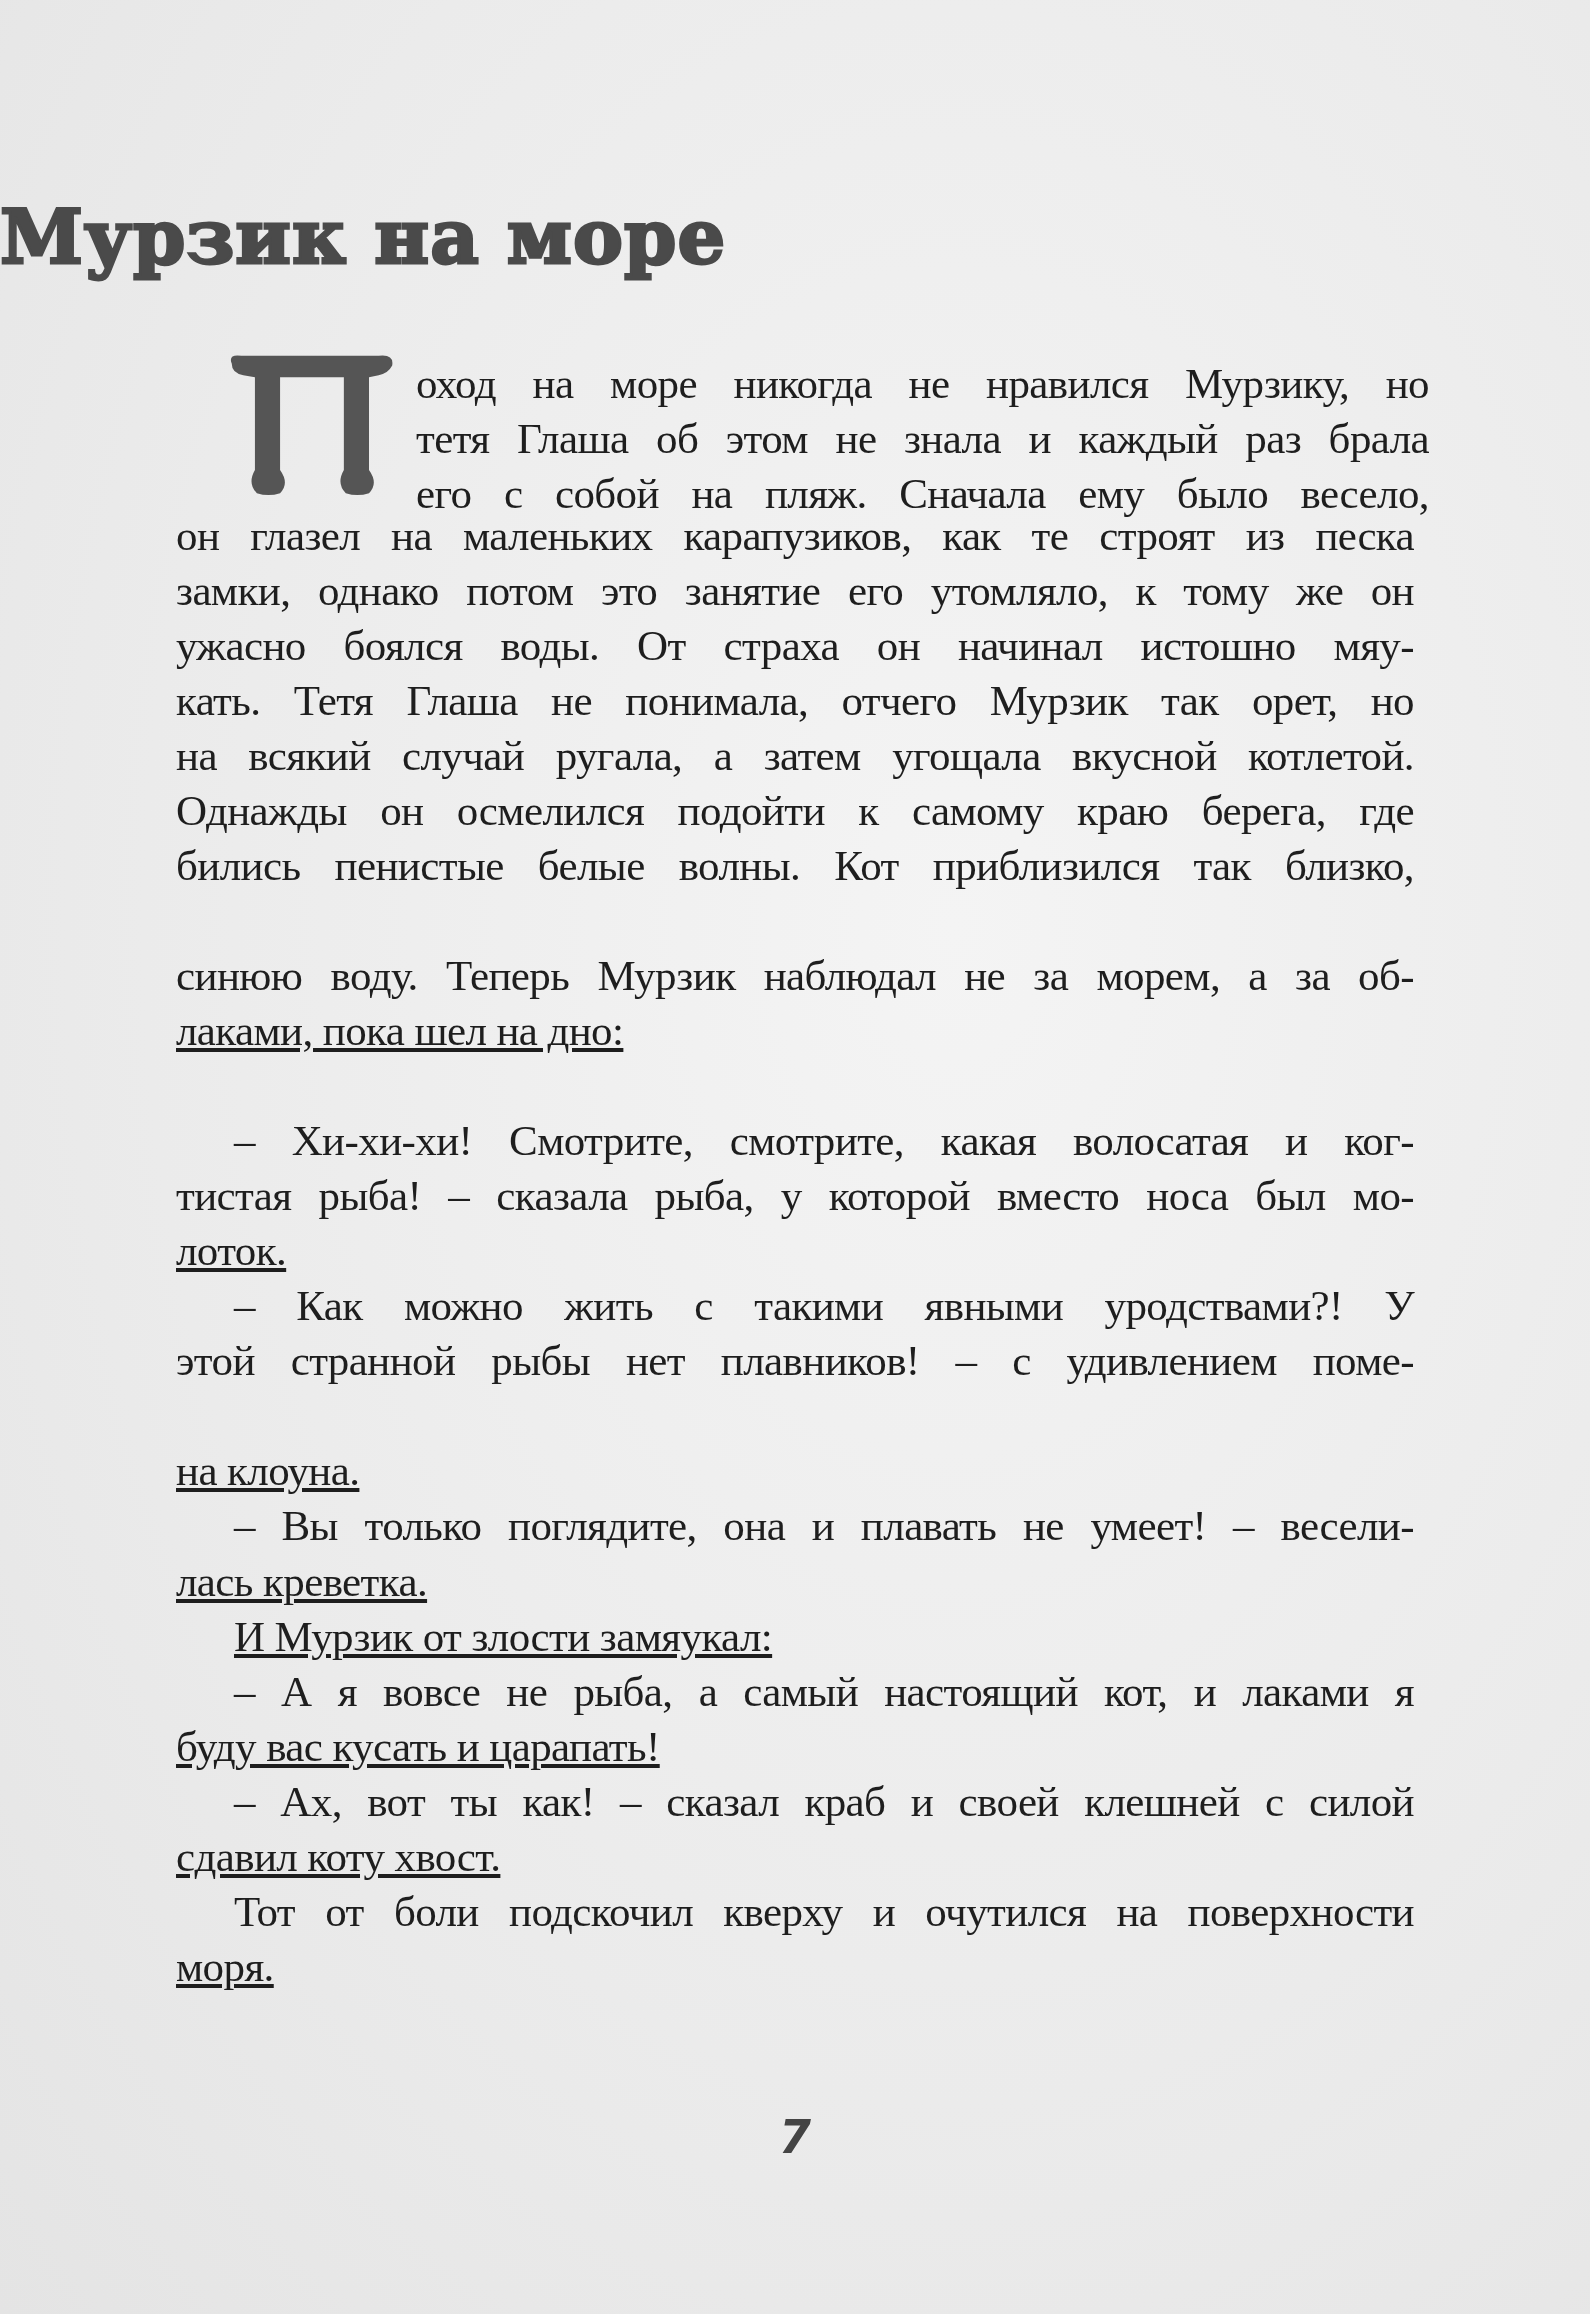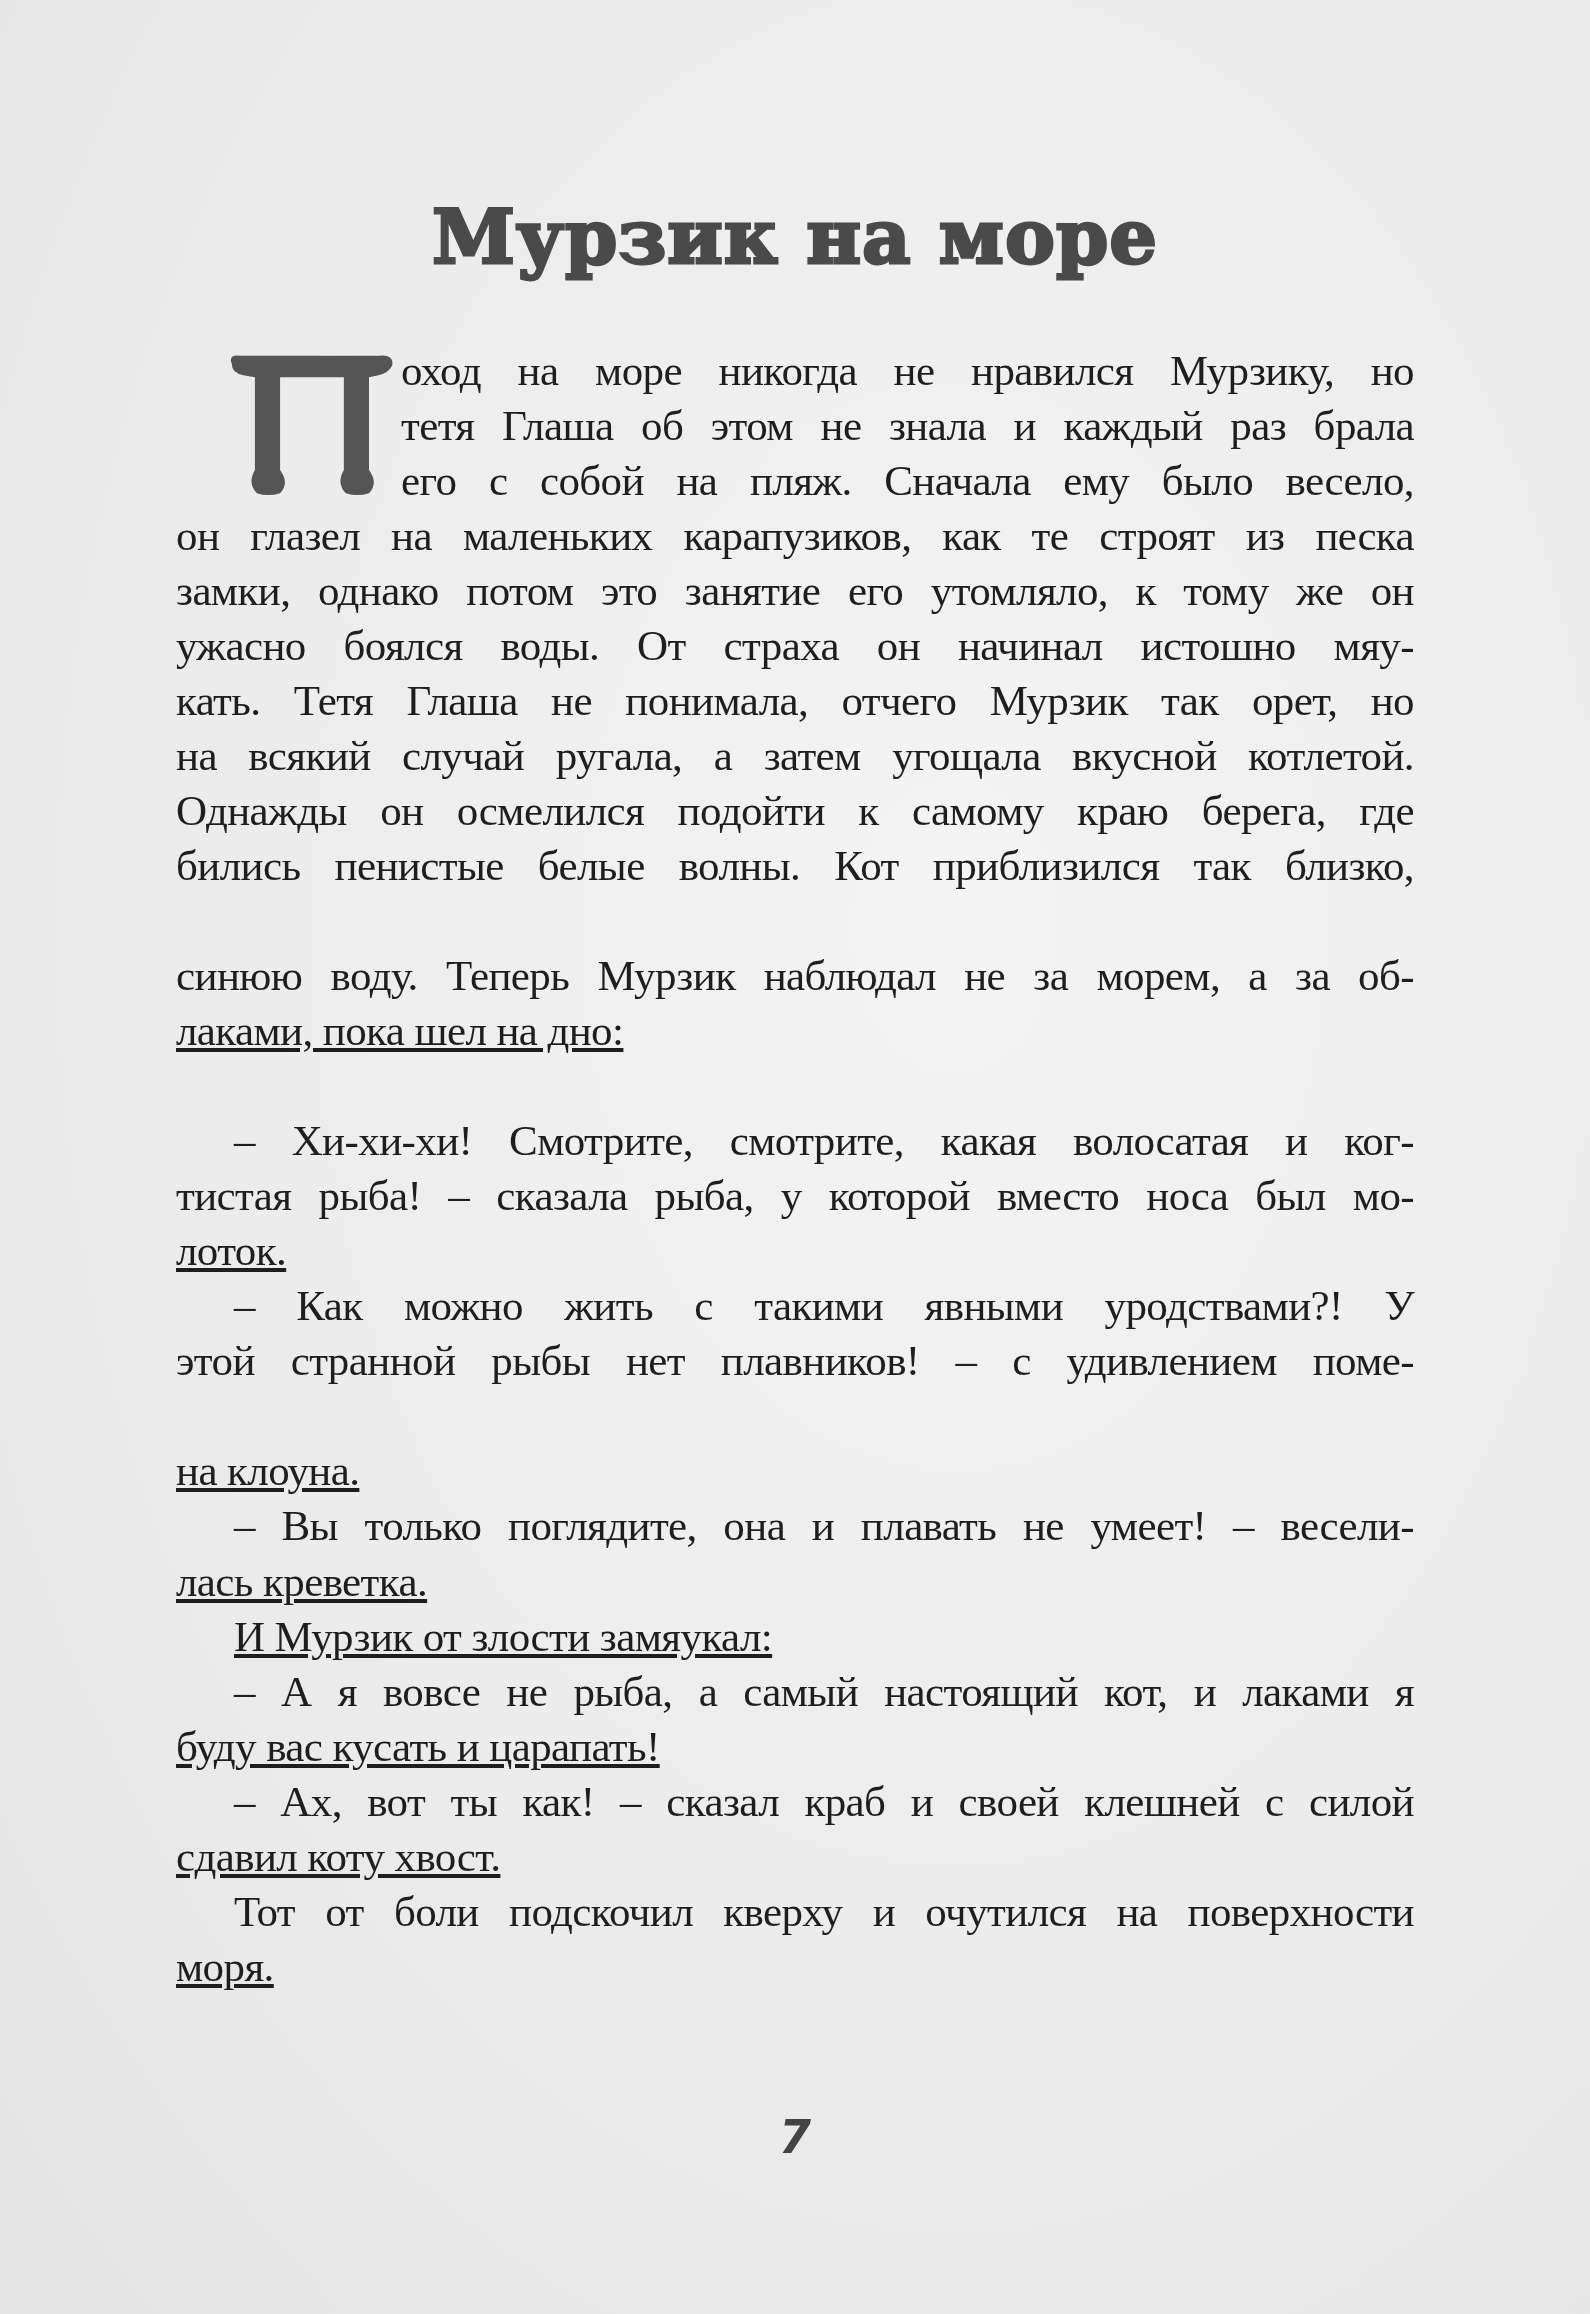--- a/index.html
+++ b/index.html
@@ -7,39 +7,39 @@
     width: 1590px; height: 2314px; overflow: hidden;
     background: #ececec;
     background-image: radial-gradient(ellipse at 60% 40%, #f4f4f4 0%, #ebebeb 60%, #e4e4e4 100%);
     position: relative;
     font-family: "Liberation Serif", "DejaVu Serif", serif;
     color: #1e1e1e;
   }
   .page { position: absolute; left: 0; top: 0; width: 1590px; height: 2314px; }
   .title {
     position: absolute; left: 0; width: 1590px; top: 193px;
-    text-align: center;
+    text-align: left;
     font-family: "DejaVu Serif", serif;
     font-weight: bold; font-size: 75px; letter-spacing: 1px;
     color: #4a4a4a;
     -webkit-text-stroke: 2.9px #4a4a4a;
   }
   .dropcap {
     position: absolute; left: 224px; top: 352px;
     width: 174px; height: 145px;
   }
   .line {
     position: absolute; left: 176px; width: 1238px;
     font-size: 43px; line-height: 55px; height: 55px;
     white-space: nowrap; text-align: justify; text-align-last: justify;
     transform-origin: left top;
     letter-spacing: -0.6px;
   }
   .line.indent { left: 234px; width: 1180px; }
-  .line.after-cap { left: 401px; width: 1013px; }
+  .line.after-cap { left: 416px; width: 1013px; margin-top: 13px; }
   .line.last { text-align-last: left; text-decoration: underline; }
   .pagenum {
     position: absolute; left: 0; width: 1590px; top: 2110px;
     text-align: center; font-family: "DejaVu Sans", sans-serif;
     font-weight: bold; font-size: 46px; color: #444; font-style: italic;
   }
 </style>
 </head>
 <body>
 

